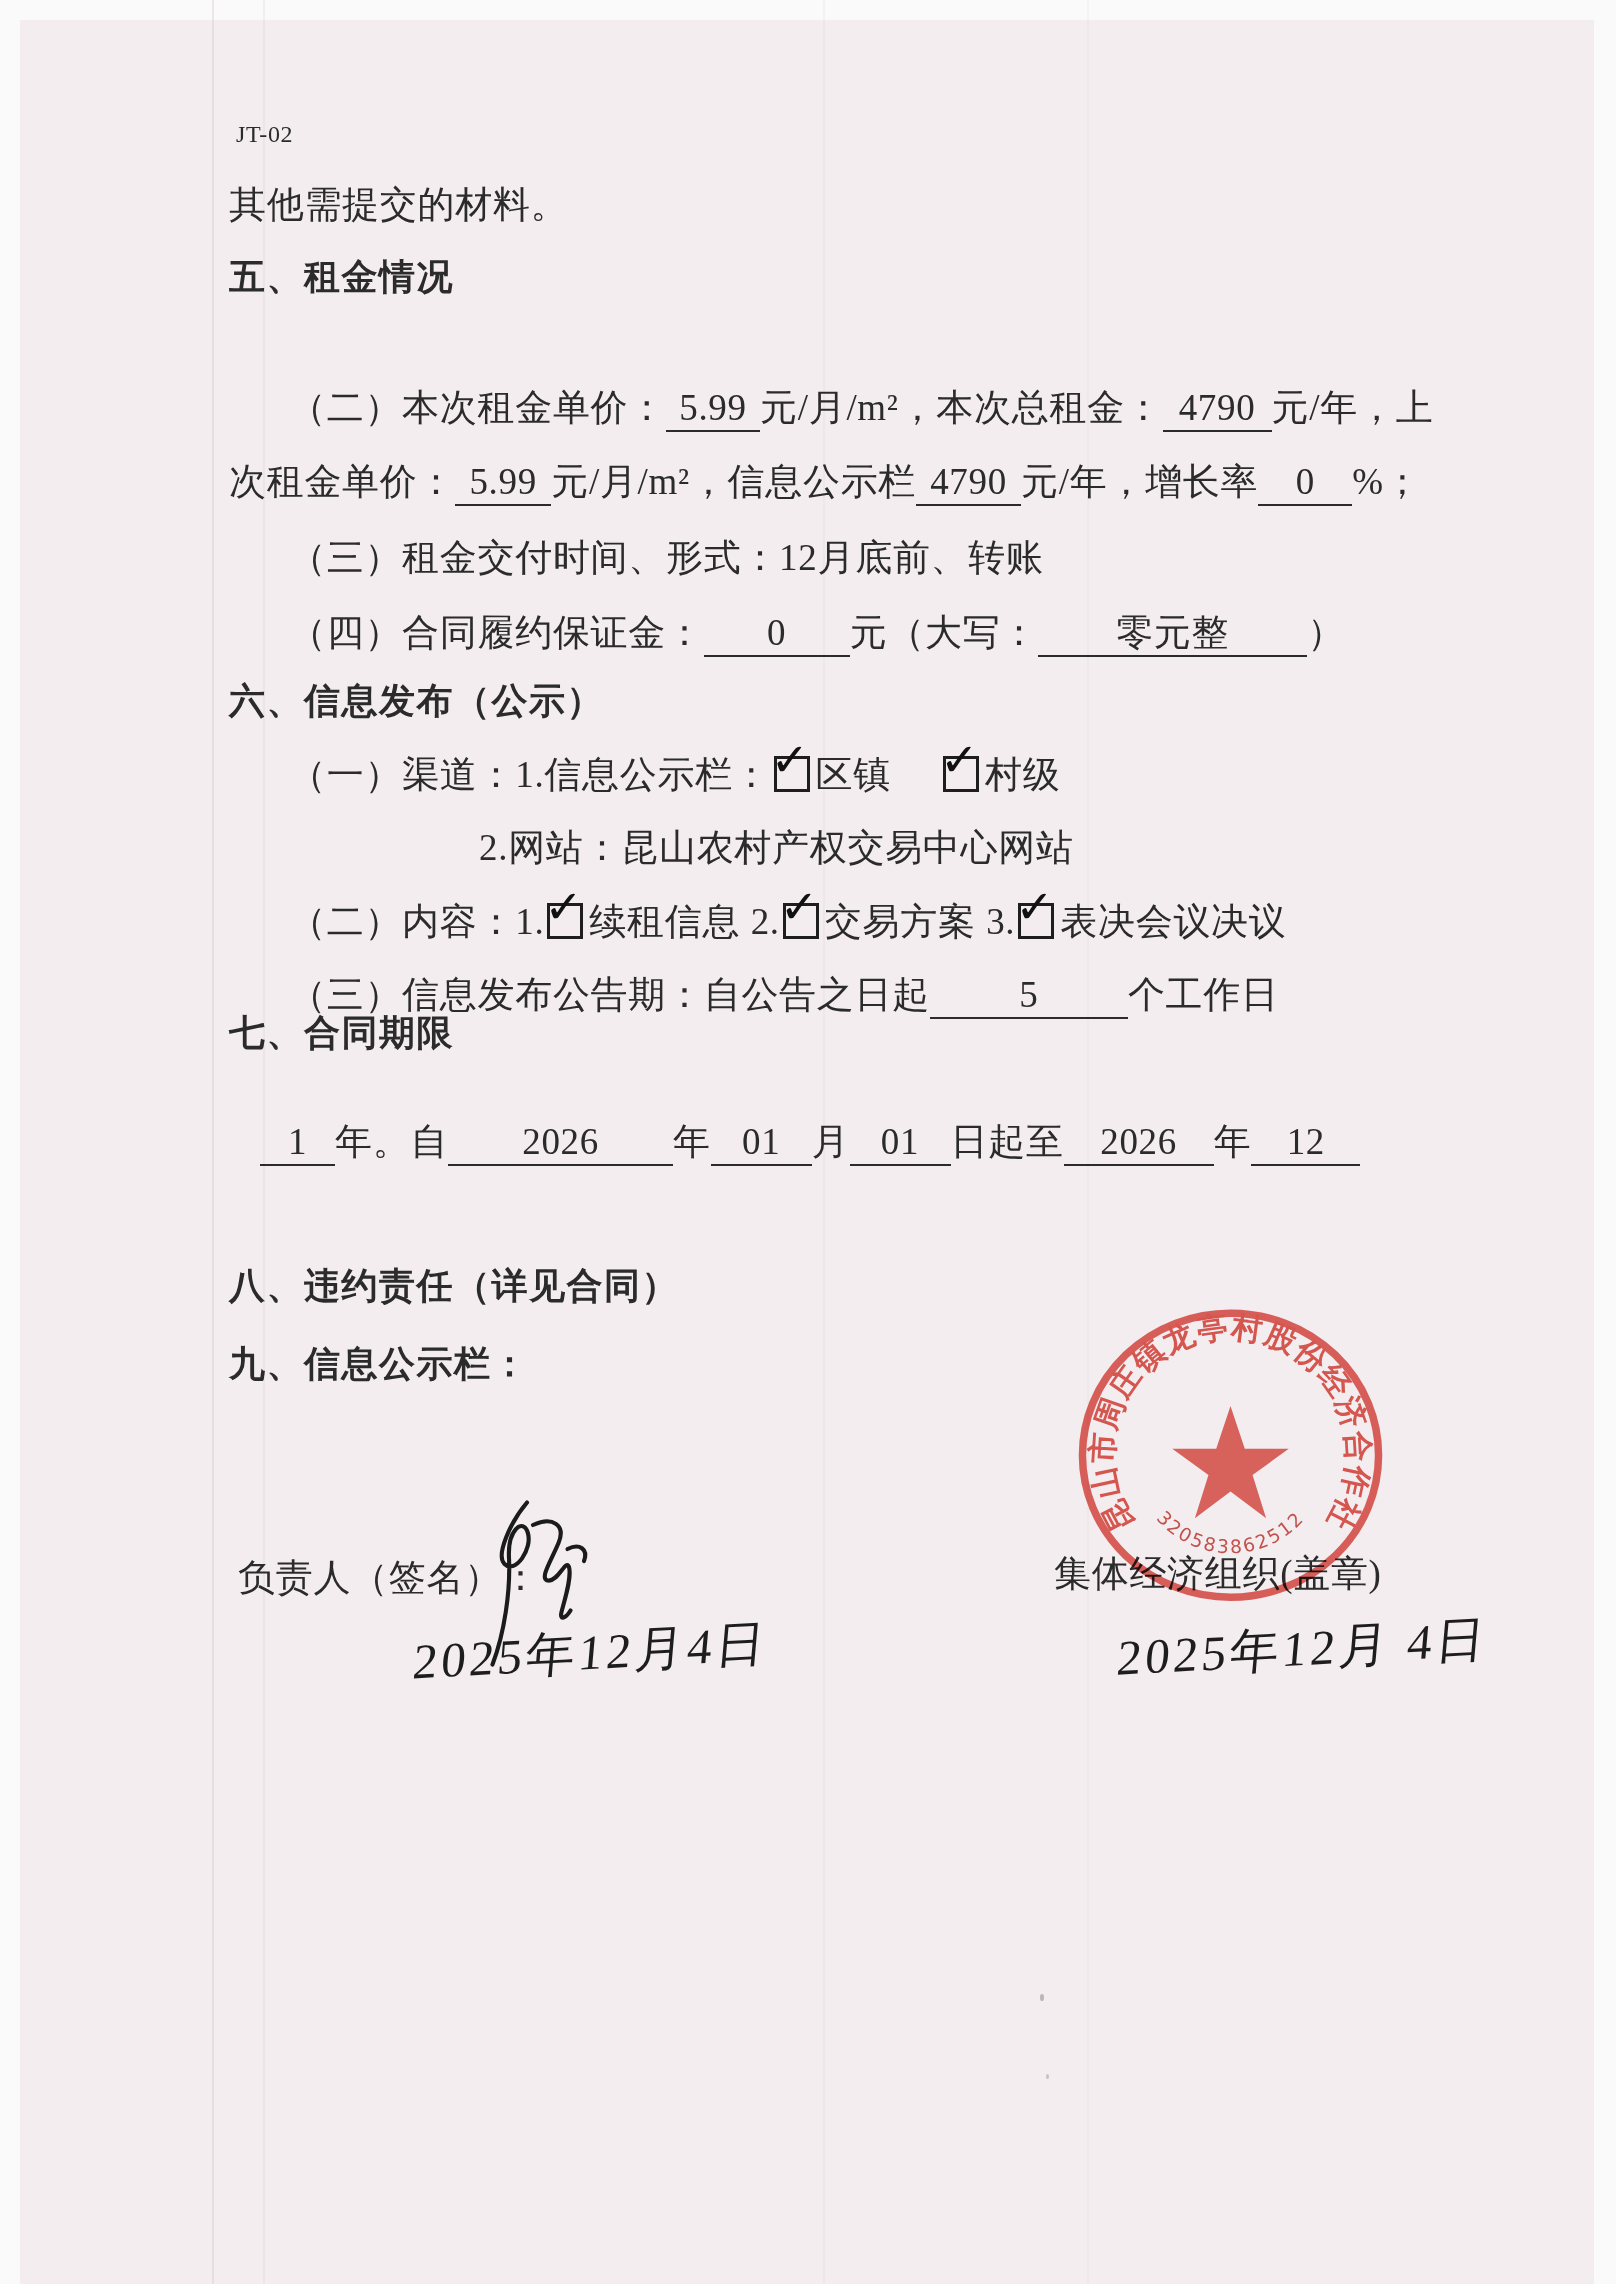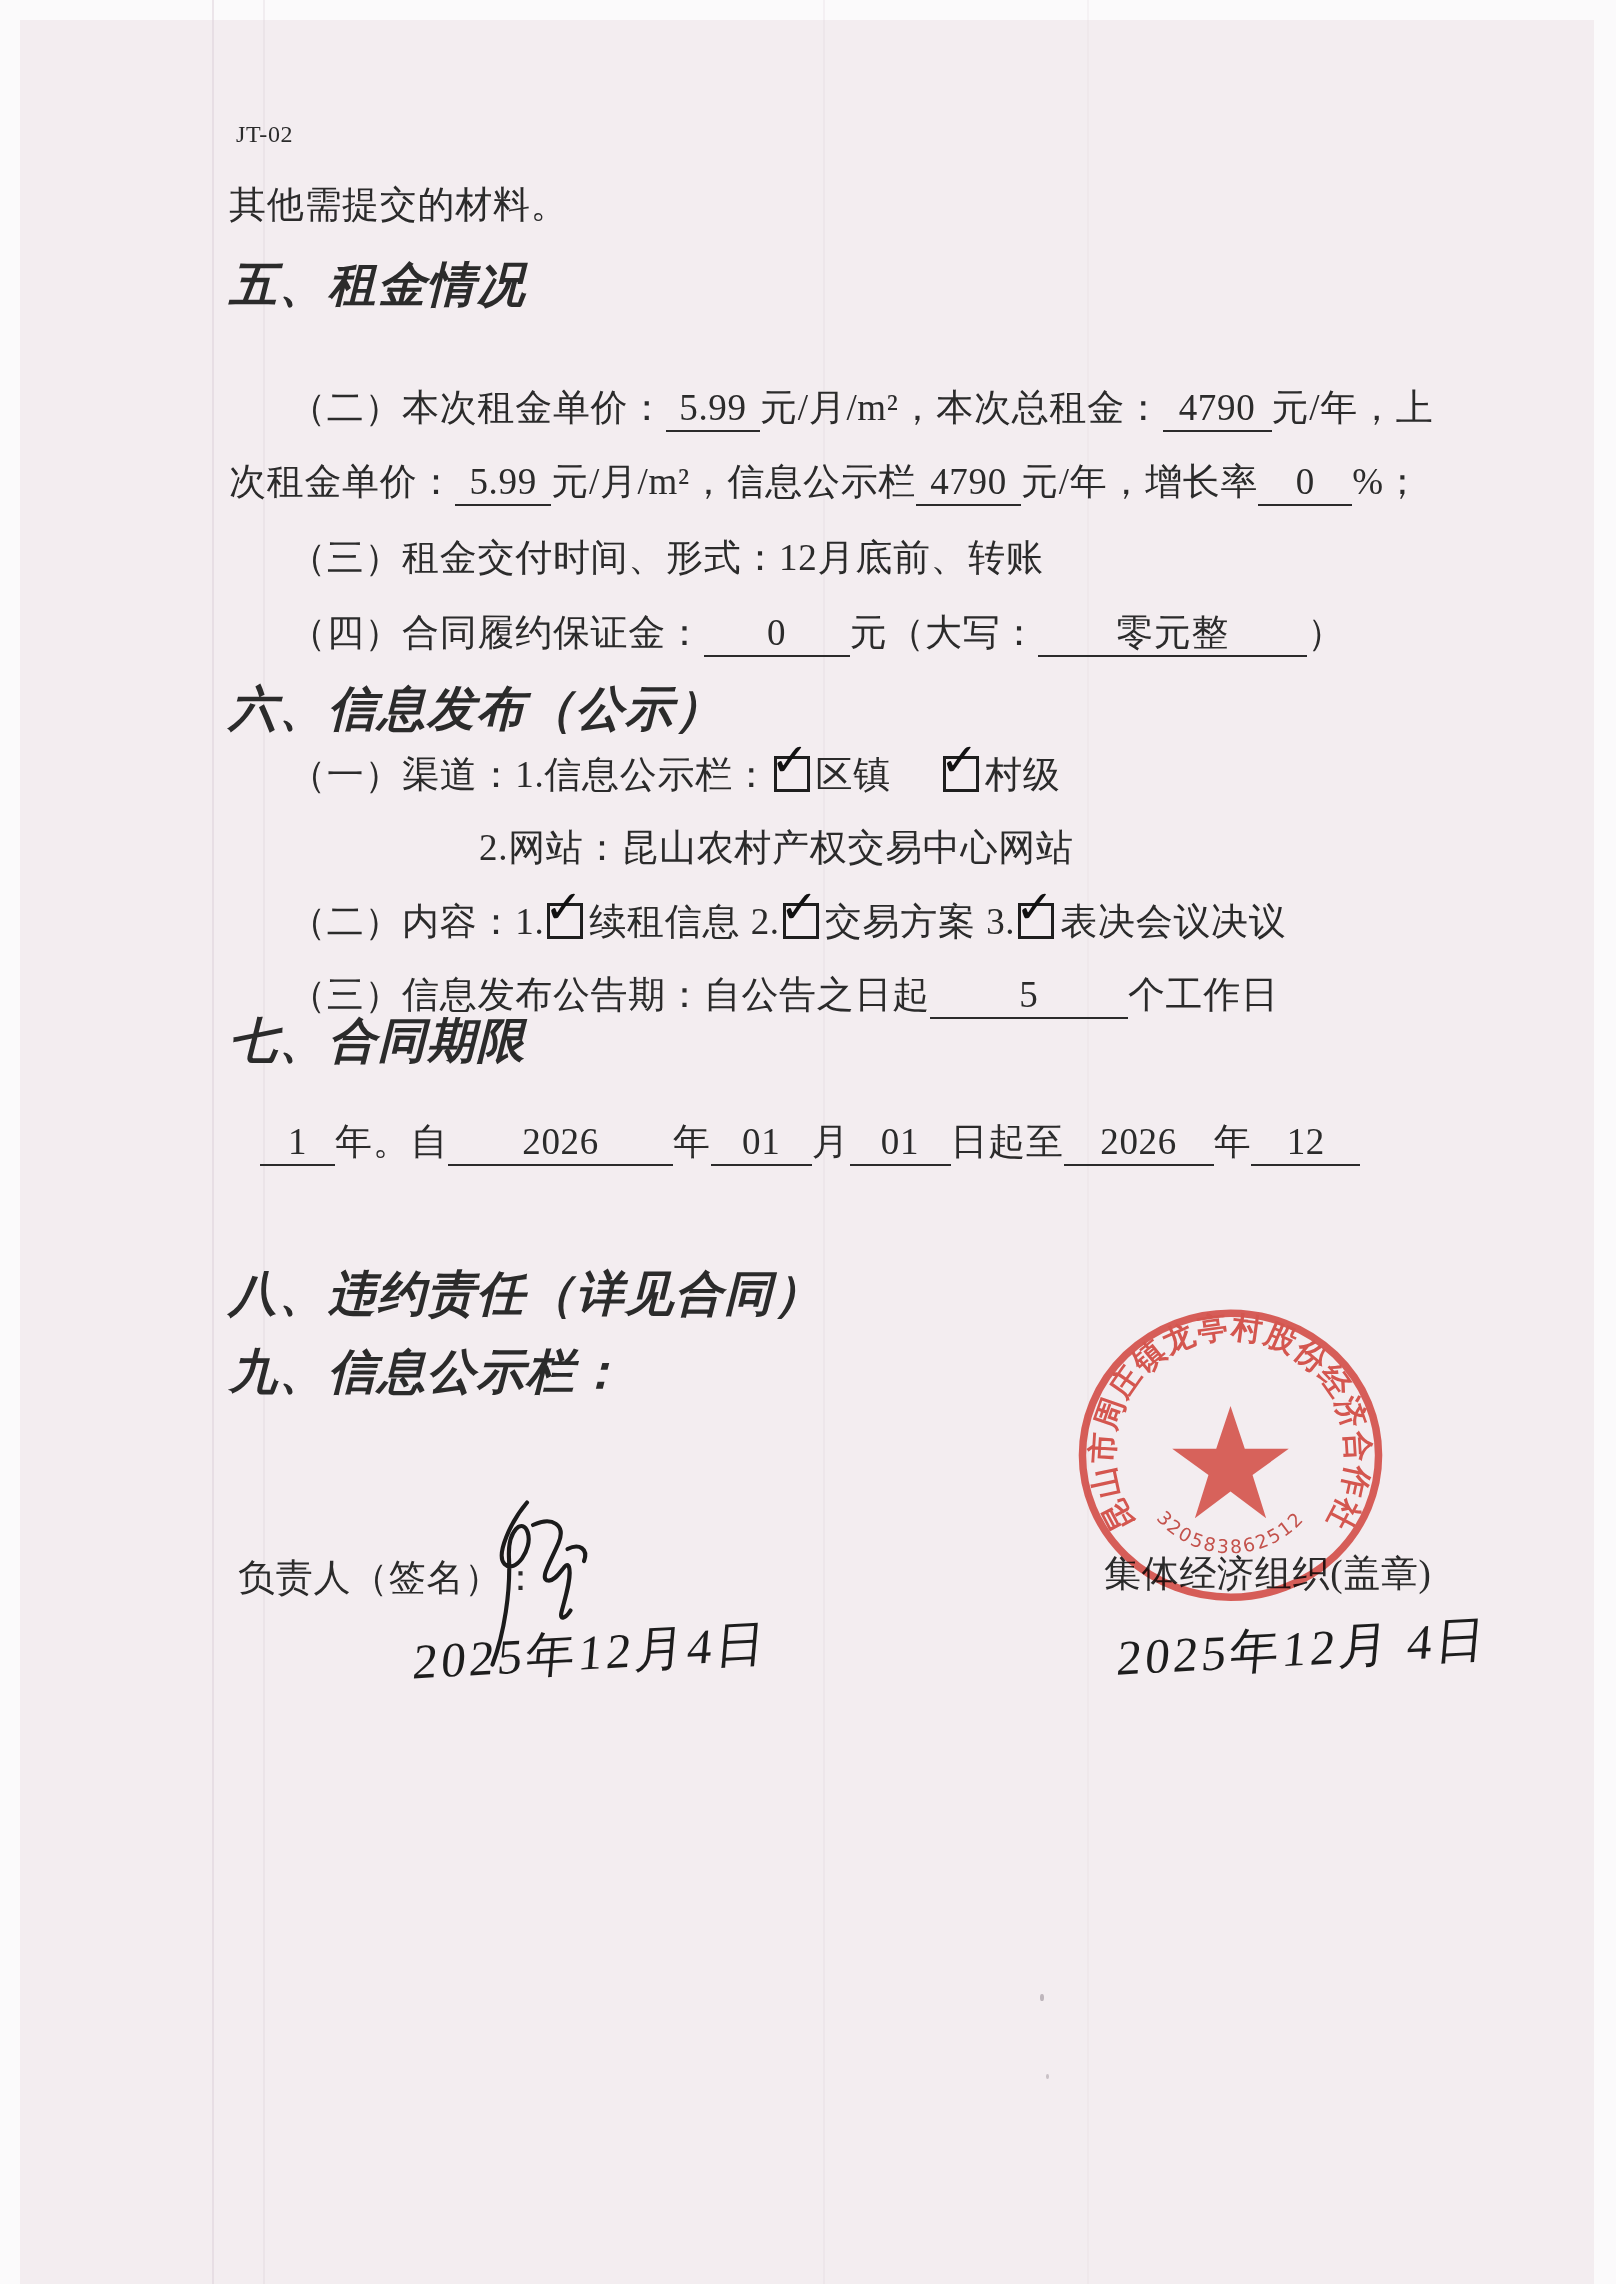--- a/index.html
+++ b/index.html
@@ -13,21 +13,21 @@
   }
   
   .edge{position:absolute;background:#fbfafb;}
   .edge.top{left:0;top:0;width:1616px;height:19.5px;}
   .edge.left{left:0;top:0;width:19.5px;height:2284px;}
   .edge.right{right:0;top:0;width:22.5px;height:2284px;}
   
   .streak{position:absolute;top:0;bottom:0;width:1.5px;background:#d9cdd4;}
   .speck{position:absolute;background:#8a7f88;border-radius:50%;}
   .line{position:absolute;white-space:nowrap;font-size:37px;letter-spacing:0.7px;}
-  .h{font-weight:bold;font-size:48px;font-family:"Liberation Sans","DejaVu Sans",sans-serif;letter-spacing:1.5px;font-style:italic;}
+  .h{font-weight:bold;font-size:36px;font-family:"Liberation Sans","DejaVu Sans",sans-serif;letter-spacing:1.5px;}
   .u{display:inline-block;border-bottom:2.2px solid #2b2b2b;text-align:center;vertical-align:baseline;line-height:1.15;}
   .cb{display:inline-block;width:30px;height:30px;border:3px solid #1e1e1e;position:relative;vertical-align:-4.5px;margin:0 6px 0 3px;}
   .cb .tick{position:absolute;left:-6px;top:-25.4px;font-size:46px;font-weight:bold;color:#111;font-family:"DejaVu Sans",sans-serif;}
   .gap{display:inline-block;width:49px;}
   .n{margin-left:10.5px;}
   .hand{
     position:absolute;white-space:nowrap;
     font-size:49px;color:#1d1d1d;letter-spacing:3.7px;
     transform:rotate(-3deg) skewX(-8deg);
     font-family:"Liberation Serif","DejaVu Serif",serif;
@@ -91,21 +91,21 @@
 
   <div class="line" style="top:1117px;left:260px">
     <span class="u" style="width:75px">1</span><span>年。自</span><span class="u" style="width:225px">2026</span><span>年</span><span class="u" style="width:101px">01</span><span>月</span><span class="u" style="width:101px">01</span><span>日起至</span><span class="u" style="width:150px">2026</span><span>年</span><span class="u" style="width:109px">12</span>
   </div>
 
 
   <div class="line h" style="top:1262px;left:229px">八、违约责任（详见合同）</div>
   <div class="line h" style="top:1340px;left:229px">九、信息公示栏：</div>
 
   <div class="line" style="top:1553px;left:238px">负责人（签名）：</div>
-  <div class="line" style="top:1549px;left:1104px">集体经济组织(盖章)</div>
+  <div class="line" style="top:1549px;left:1054px">集体经济组织(盖章)</div>
 
   <svg class="sig-svg" style="left:455px;top:1486px" width="165" height="195" viewBox="0 0 220 260">
     <g fill="none" stroke="#1b1b1b" stroke-width="5.5" stroke-linecap="round">
       <path d="M96 22 C74 48 54 92 66 104 C80 118 104 84 97 62 C91 42 70 58 72 96 C74 140 66 196 50 238"></path>
       <path d="M104 52 C130 40 148 52 138 76 C128 100 112 124 124 126 C138 128 148 96 152 108 C156 122 146 152 142 168 C139 180 148 176 154 166"></path>
       <path d="M150 84 C166 76 178 84 172 100"></path>
     </g>
   </svg>
 
   <div class="hand" style="top:1620px;left:413px">2025年12月4日</div>

